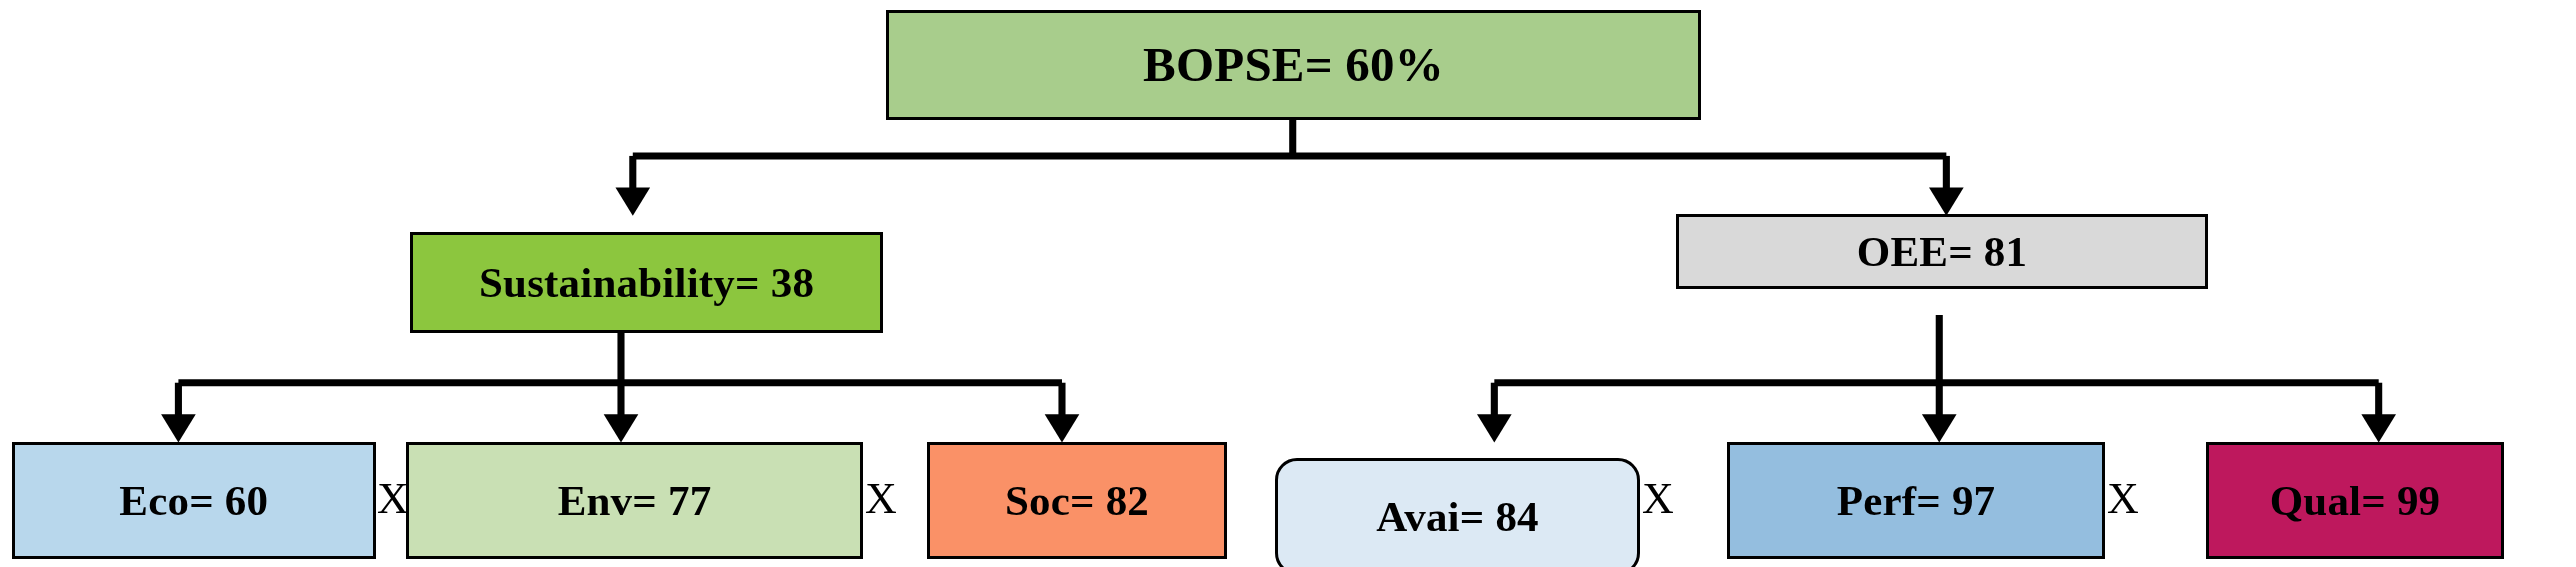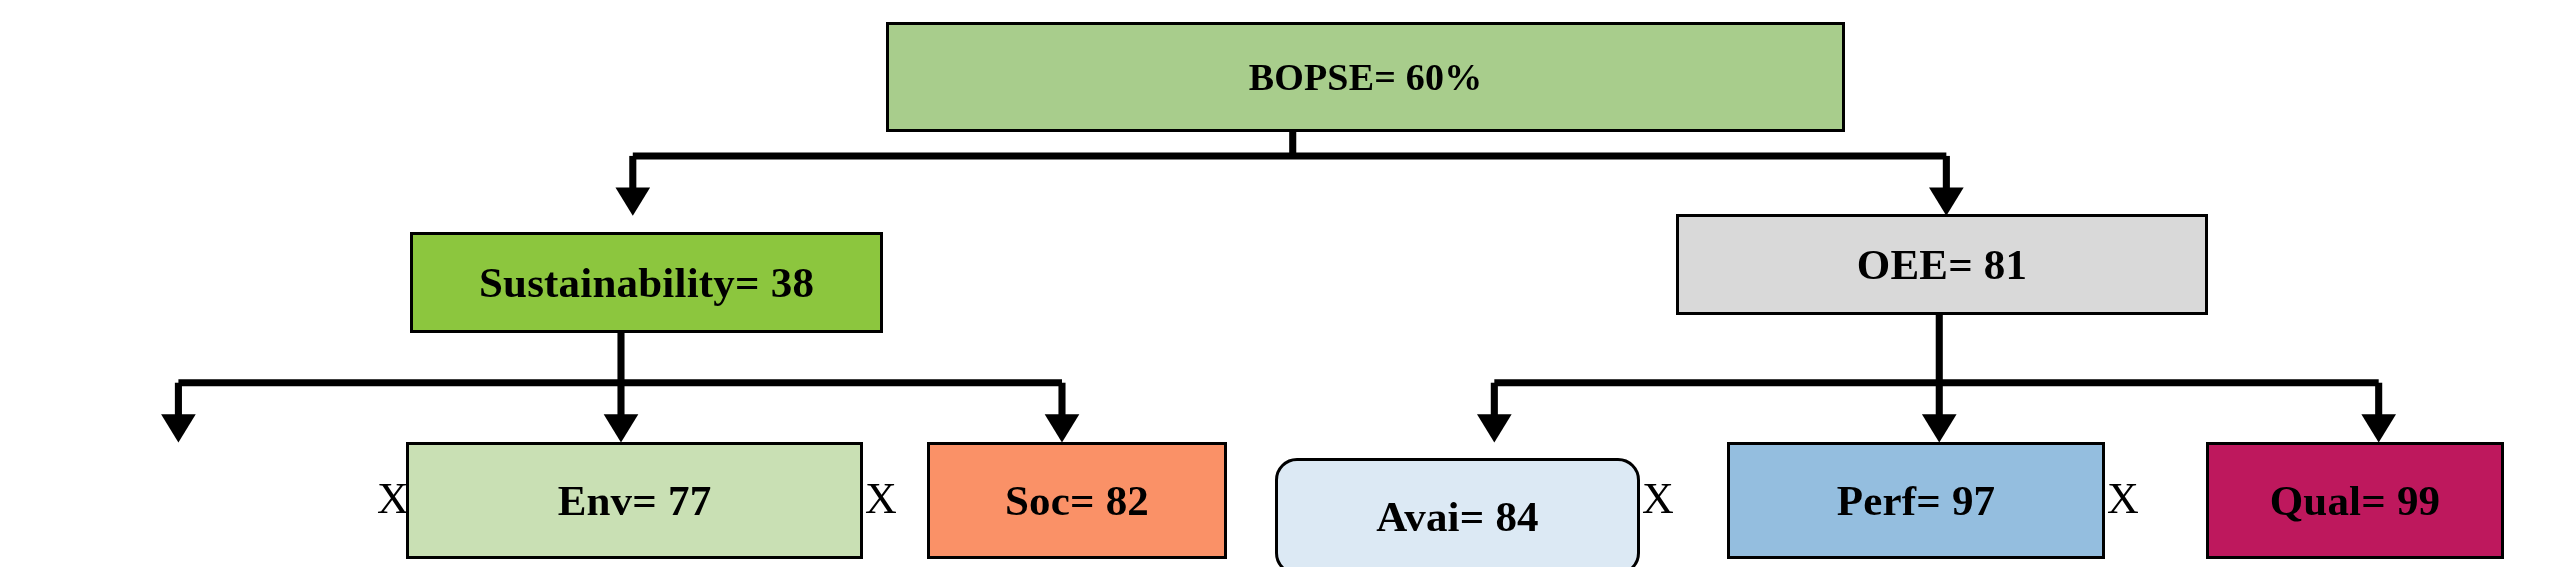--- a/index.html
+++ b/index.html
@@ -43,40 +43,39 @@
     white-space: nowrap;
   }
   .node-label {
     display: block;
     line-height: 1;
   }
   
   #node-bopse {
     left: 886px;
     top: 9.5px;
-    width: 959px;
+    width: 815px;
     height: 110px;
     background: #a8cd8c;
-    font-size: 38px;
-    margin-top: 12px;
+    font-size: 49px;
   }
   
   #node-sustainability {
     left: 410px;
     top: 214px;
     width: 473px;
     height: 101px;
     background: #8cc63e;
     font-size: 43px;
   }
   #node-oee {
     left: 1676px;
     top: 214px;
     width: 532px;
-    height: 101px;
+    height: 75px;
     background: #d9d9d9;
     font-size: 43px;
   }
   
   #node-eco {
     left: 11.8px;
     top: 442px;
     width: 364px;
     height: 117px;
     background: #b8d7ec;
@@ -187,20 +186,23 @@
     <span class="node-label">BOPSE= 60%</span>
   </div>
 
   <div class="node" id="node-sustainability" style="background: rgb(140, 198, 62); margin-top: 18px;">
     <span class="node-label">Sustainability= 38</span>
   </div>
   <div class="node" id="node-oee" style="background: rgb(217, 217, 217);">
     <span class="node-label">OEE= 81</span>
   </div>
 
+  <div class="node" id="node-eco" style="background: rgb(184, 215, 236);">
+    <span class="node-label">Eco= 60</span>
+  </div>
   <div class="mult" id="mult-1">X</div>
   <div class="node" id="node-env" style="background: rgb(201, 224, 180);">
     <span class="node-label">Env= 77</span>
   </div>
   <div class="mult" id="mult-2">X</div>
   <div class="node" id="node-soc" style="background: rgb(250, 145, 103);">
     <span class="node-label">Soc= 82</span>
   </div>
 
   <div class="node" id="node-avai" style="background: rgb(220, 233, 244);">

